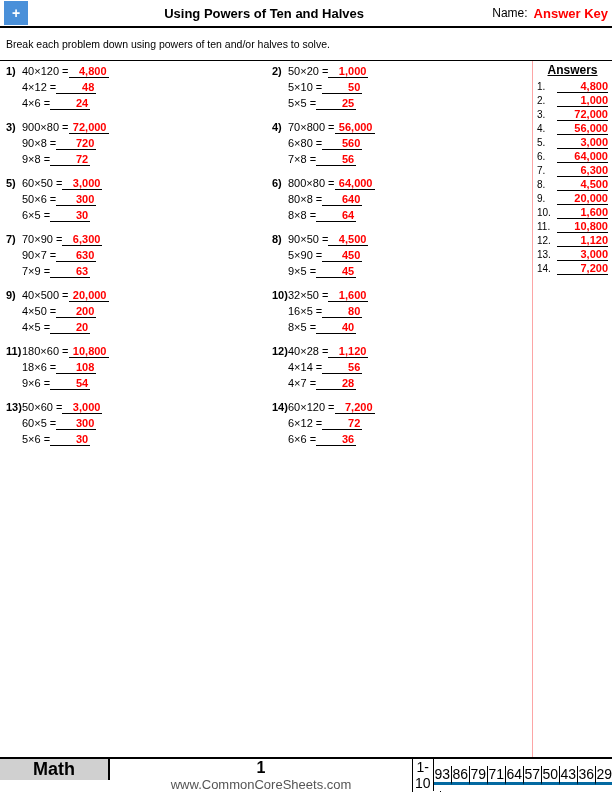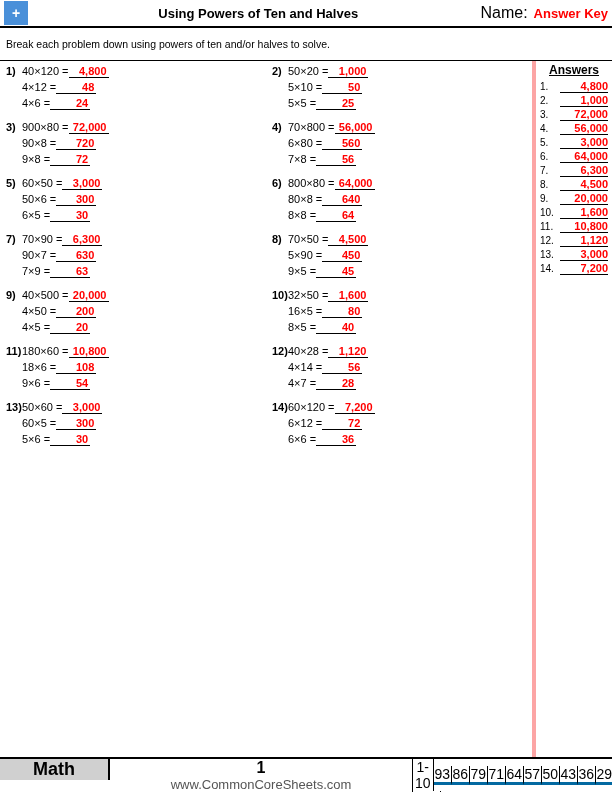--- a/index.html
+++ b/index.html
@@ -36,21 +36,21 @@
       font-size: 14px;
       margin-right: 8px;
     }
     .header-title {
       flex: 1;
       text-align: center;
       font-size: 13px;
       font-weight: bold;
     }
     .header-name {
-      font-size: 16px;
+      font-size: 12px;
       margin-right: 6px;
     }
     .answer-key {
       color: red;
       font-weight: bold;
       font-size: 13px;
     }
     .instruction {
       font-size: 10.5px;
       font-weight: normal;
@@ -369,21 +369,21 @@
           </div>
           <div class="prob-row">
             <span style="width: 16px; display: inline-block;"></span>
             <span class="prob-equation">8×8 = </span>
             <span class="prob-answer">64</span>
           </div>
         </div>
         <div class="prob-block">
           <div class="prob-row">
             <span class="prob-label">8)</span>
-            <span class="prob-equation">70×50 = </span>
+            <span class="prob-equation">90×50 = </span>
             <span class="prob-answer">4,500</span>
           </div>
           <div class="prob-row">
             <span style="width: 16px; display: inline-block;"></span>
             <span class="prob-equation">5×90 = </span>
             <span class="prob-answer">450</span>
           </div>
           <div class="prob-row">
             <span style="width: 16px; display: inline-block;"></span>
             <span class="prob-equation">9×5 = </span>
@@ -436,21 +436,21 @@
             <span class="prob-answer">72</span>
           </div>
           <div class="prob-row">
             <span style="width: 16px; display: inline-block;"></span>
             <span class="prob-equation">6×6 = </span>
             <span class="prob-answer">36</span>
           </div>
         </div>
       </div>
 
-    <div class="answers-column" style="width:80px; border-left:4px solid #fca5a5; padding:2px 4px;">
+    <div class="answers-column" style="width:80px; border-left:1px solid #fca5a5; padding:2px 4px;">
       <div class="answers-title">Answers</div>
     <div class="answer-item">
           <span class="answer-num">1.</span>
           <span class="answer-val">4,800</span>
         </div>
         <div class="answer-item">
           <span class="answer-num">2.</span>
           <span class="answer-val">1,000</span>
         </div>
         <div class="answer-item">

